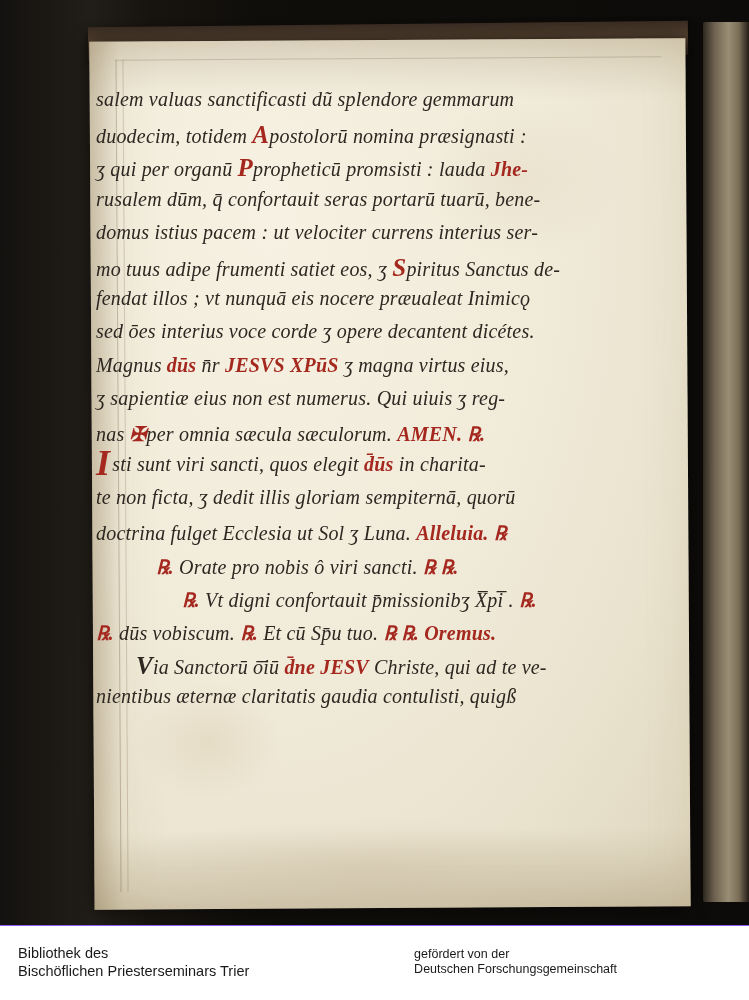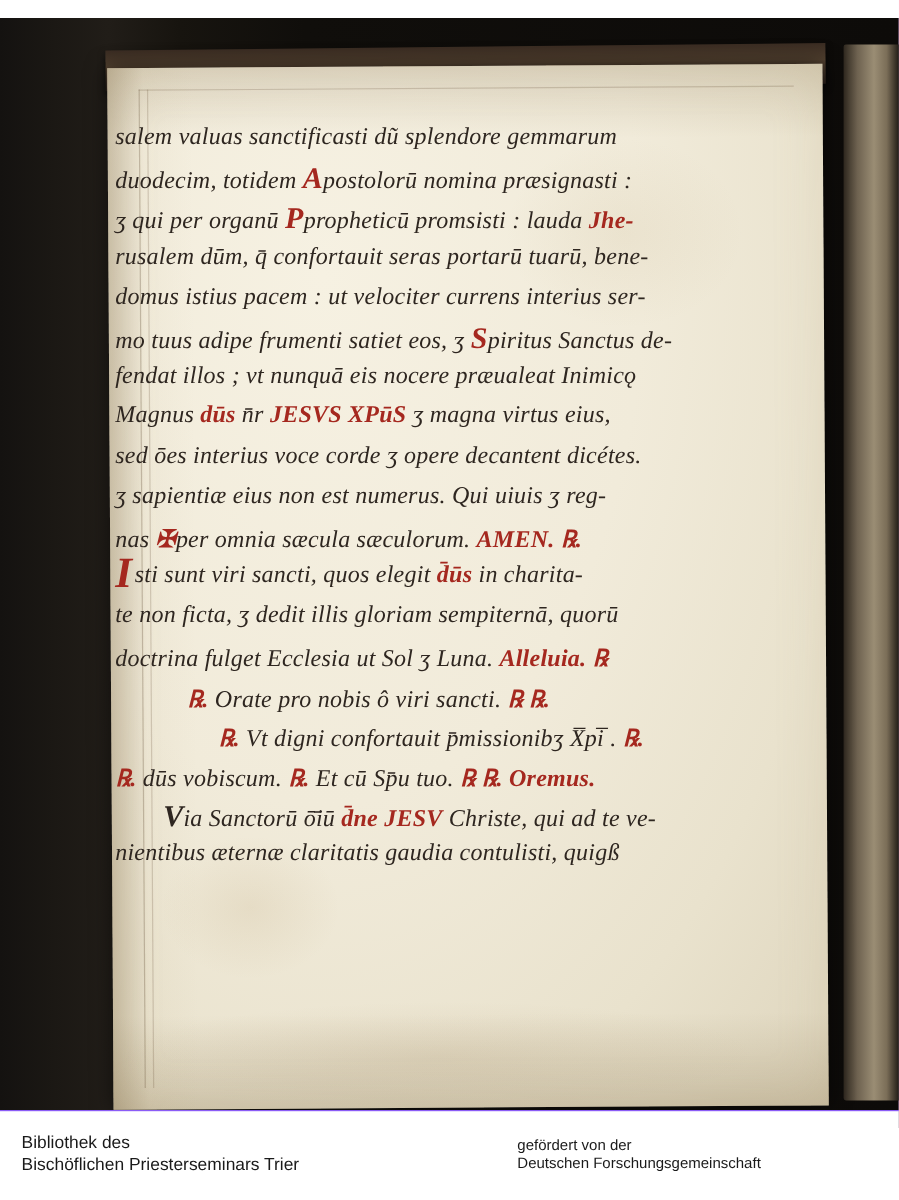--- a/index.html
+++ b/index.html
@@ -10,21 +10,21 @@
   body {
     width: 749px;
     height: 1000px;
     overflow: hidden;
     font-family: "Liberation Sans", sans-serif;
   }
 
   
   .scan {
     position: absolute;
-    left: 0; top: 15px;
+    left: 0; top: 0;
     width: 749px;
     height: 925px;
     background: #f0abfc;
     overflow: hidden;
   }
 
   
   .backdrop {
     position: absolute;
     inset: 0;
@@ -151,21 +151,21 @@
   .footer-left {
     position: absolute;
     left: 18px; top: 18px;
     font-size: 14.5px;
     line-height: 18px;
     color: #1a1a1a;
     font-family: "Liberation Sans", sans-serif;
   }
   .footer-mid {
     position: absolute;
-    right: 115px; top: 21px;
+    right: 132px; top: 21px;
     text-align: left;
     font-size: 12.5px;
     line-height: 15px;
     color: #1a1a1a;
     font-family: "Liberation Sans", sans-serif;
   }
   .dfg-logo {
     position: absolute;
     right: 14px; top: 18px;
     font-family: "Liberation Sans", sans-serif;
@@ -194,22 +194,22 @@
   </div>
 
   <div class="textblock">
       <div class="line "><span class="ink">salem valuas sanctificasti dũ splendore gemmarum</span></div>
       <div class="line "><span class="ink">duodecim, totidem </span><span class="rub cap">A</span><span class="ink">postolorū nomina præsignasti :</span></div>
       <div class="line "><span class="ink">ʒ qui per organū </span><span class="rub cap">P</span><span class="ink">propheticū promsisti : lauda </span><span class="rub bold">Jhe-</span></div>
       <div class="line "><span class="ink">rusalem dūm, q̄ confortauit seras portarū tuarū, bene-</span></div>
       <div class="line "><span class="ink">domus istius pacem : ut velociter currens interius ser-</span></div>
       <div class="line "><span class="ink">mo tuus adipe frumenti satiet eos, ʒ </span><span class="rub cap">S</span><span class="ink">piritus Sanctus de-</span></div>
       <div class="line "><span class="ink">fendat illos ; vt nunquā eis nocere præualeat Inimicǫ</span></div>
+      <div class="line "><span class="ink">sed ōes interius voce corde ʒ opere decantent dicétes.</span></div>
       <div class="line "><span class="ink">Magnus </span><span class="rub bold">dūs</span><span class="ink"> n̄r </span><span class="rub bold">JESVS XPūS</span><span class="ink"> ʒ magna virtus eius,</span></div>
-      <div class="line "><span class="ink">sed ōes interius voce corde ʒ opere decantent dicétes.</span></div>
       <div class="line "><span class="ink">ʒ sapientiæ eius non est numerus. Qui uiuis ʒ reg-</span></div>
       <div class="line "><span class="ink">nas </span><span class="rub bold">✠</span><span class="ink">per omnia sæcula sæculorum. </span><span class="rub bold">AMEN.</span><span class="rub bold"> ℞.</span></div>
       <div class="line "><span class="initial">I</span><span class="ink">sti sunt viri sancti, quos elegit </span><span class="rub bold">d̄ūs</span><span class="ink"> in charita-</span></div>
       <div class="line "><span class="ink">te non ficta, ʒ dedit illis gloriam sempiternā, quorū</span></div>
       <div class="line "><span class="ink">doctrina fulget Ecclesia ut Sol ʒ Luna. </span><span class="rub bold">Alleluia. ℞</span></div>
       <div class="line indent1"><span class="rub bold">℞.</span><span class="ink"> Orate pro nobis ô viri sancti.  </span><span class="rub bold">℞ ℞.</span></div>
       <div class="line indent2"><span class="rub bold">℞.</span><span class="ink"> Vt digni confortauit p̄missionibʒ X̅pi̅ . </span><span class="rub bold">℞.</span></div>
       <div class="line "><span class="rub bold">℞.</span><span class="ink"> dūs vobiscum. </span><span class="rub bold">℞.</span><span class="ink"> Et cū Sp̄u tuo. </span><span class="rub bold">℞ ℞.</span><span class="rub bold"> Oremus.</span></div>
       <div class="line indent3"><span class="ink cap">V</span><span class="ink">ia Sanctorū ō̄iū </span><span class="rub bold">d̄ne JESV</span><span class="ink"> Christe, qui ad te ve-</span></div>
       <div class="line "><span class="ink">nientibus æternæ claritatis gaudia contulisti, quigß</span></div>

